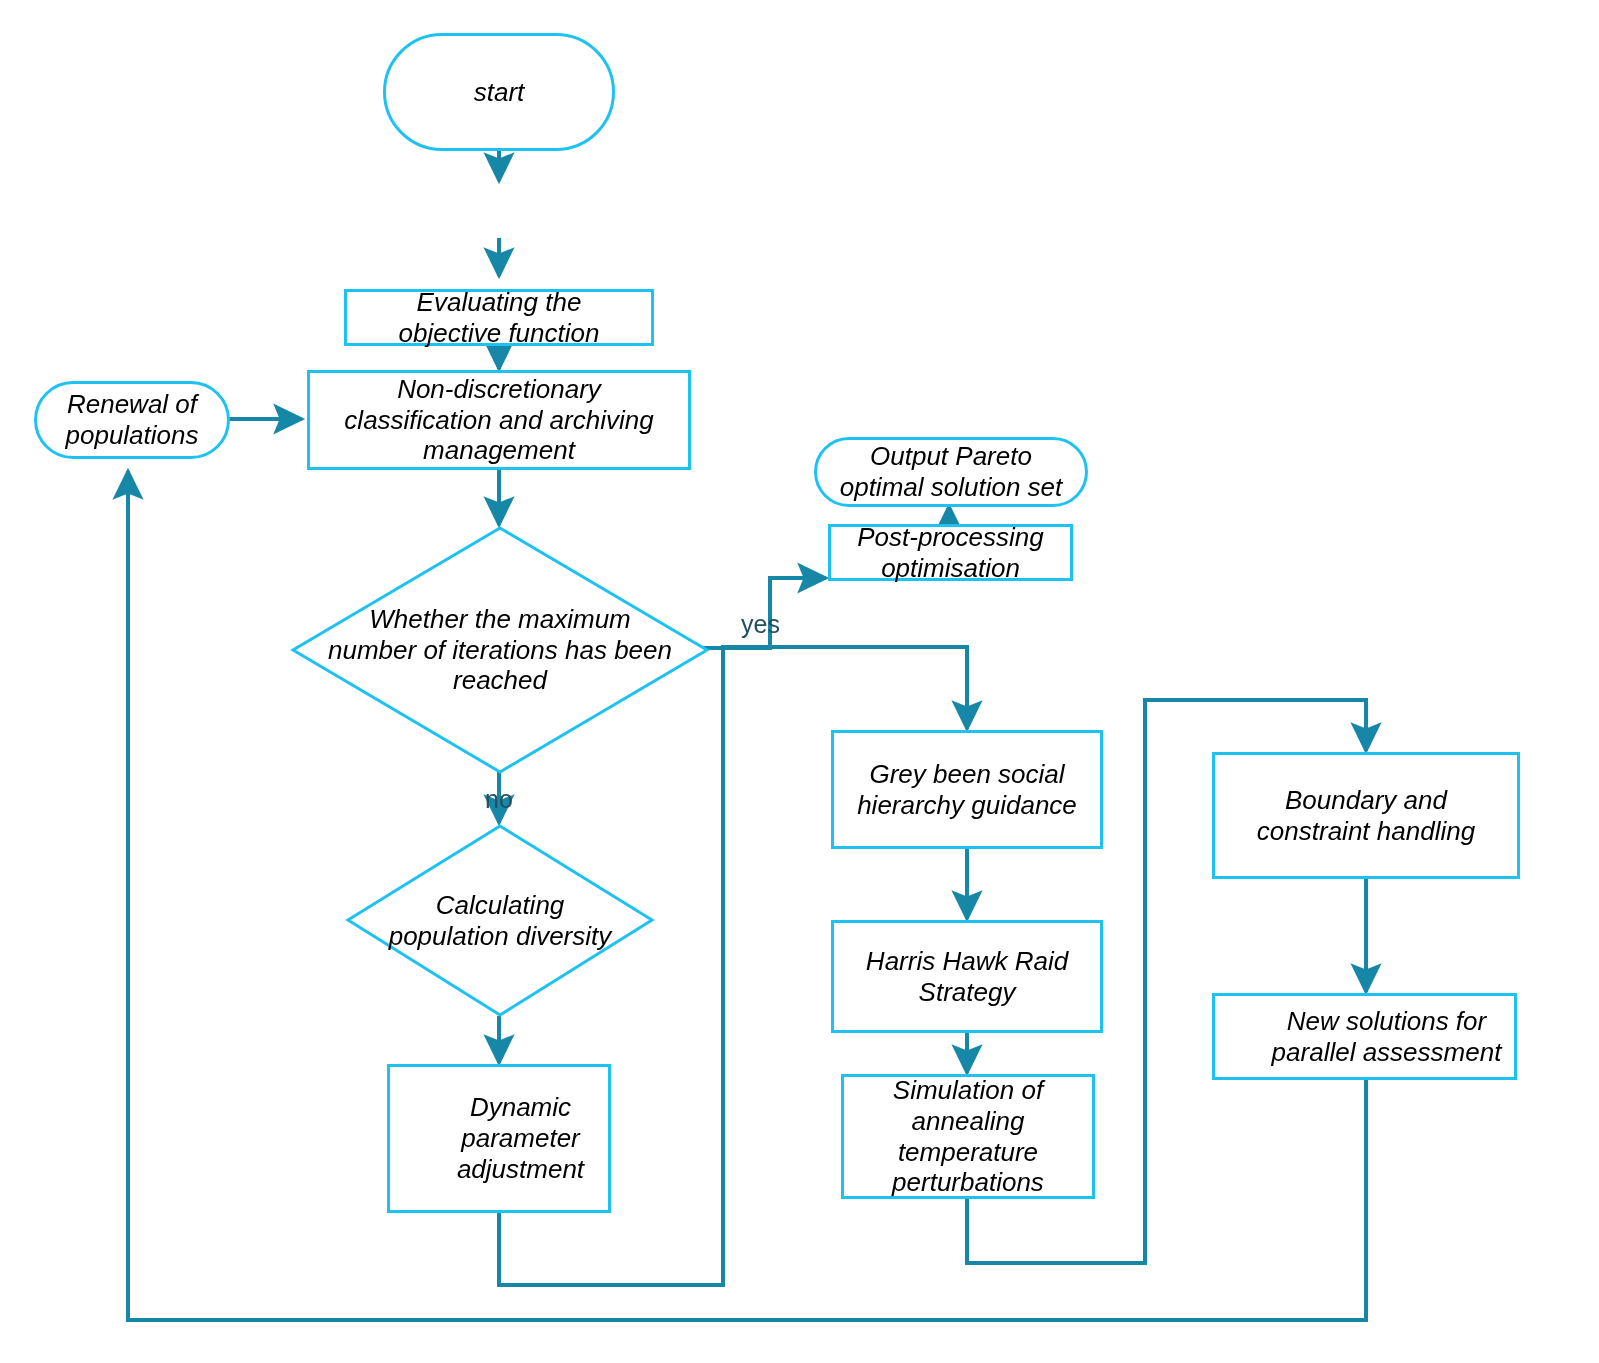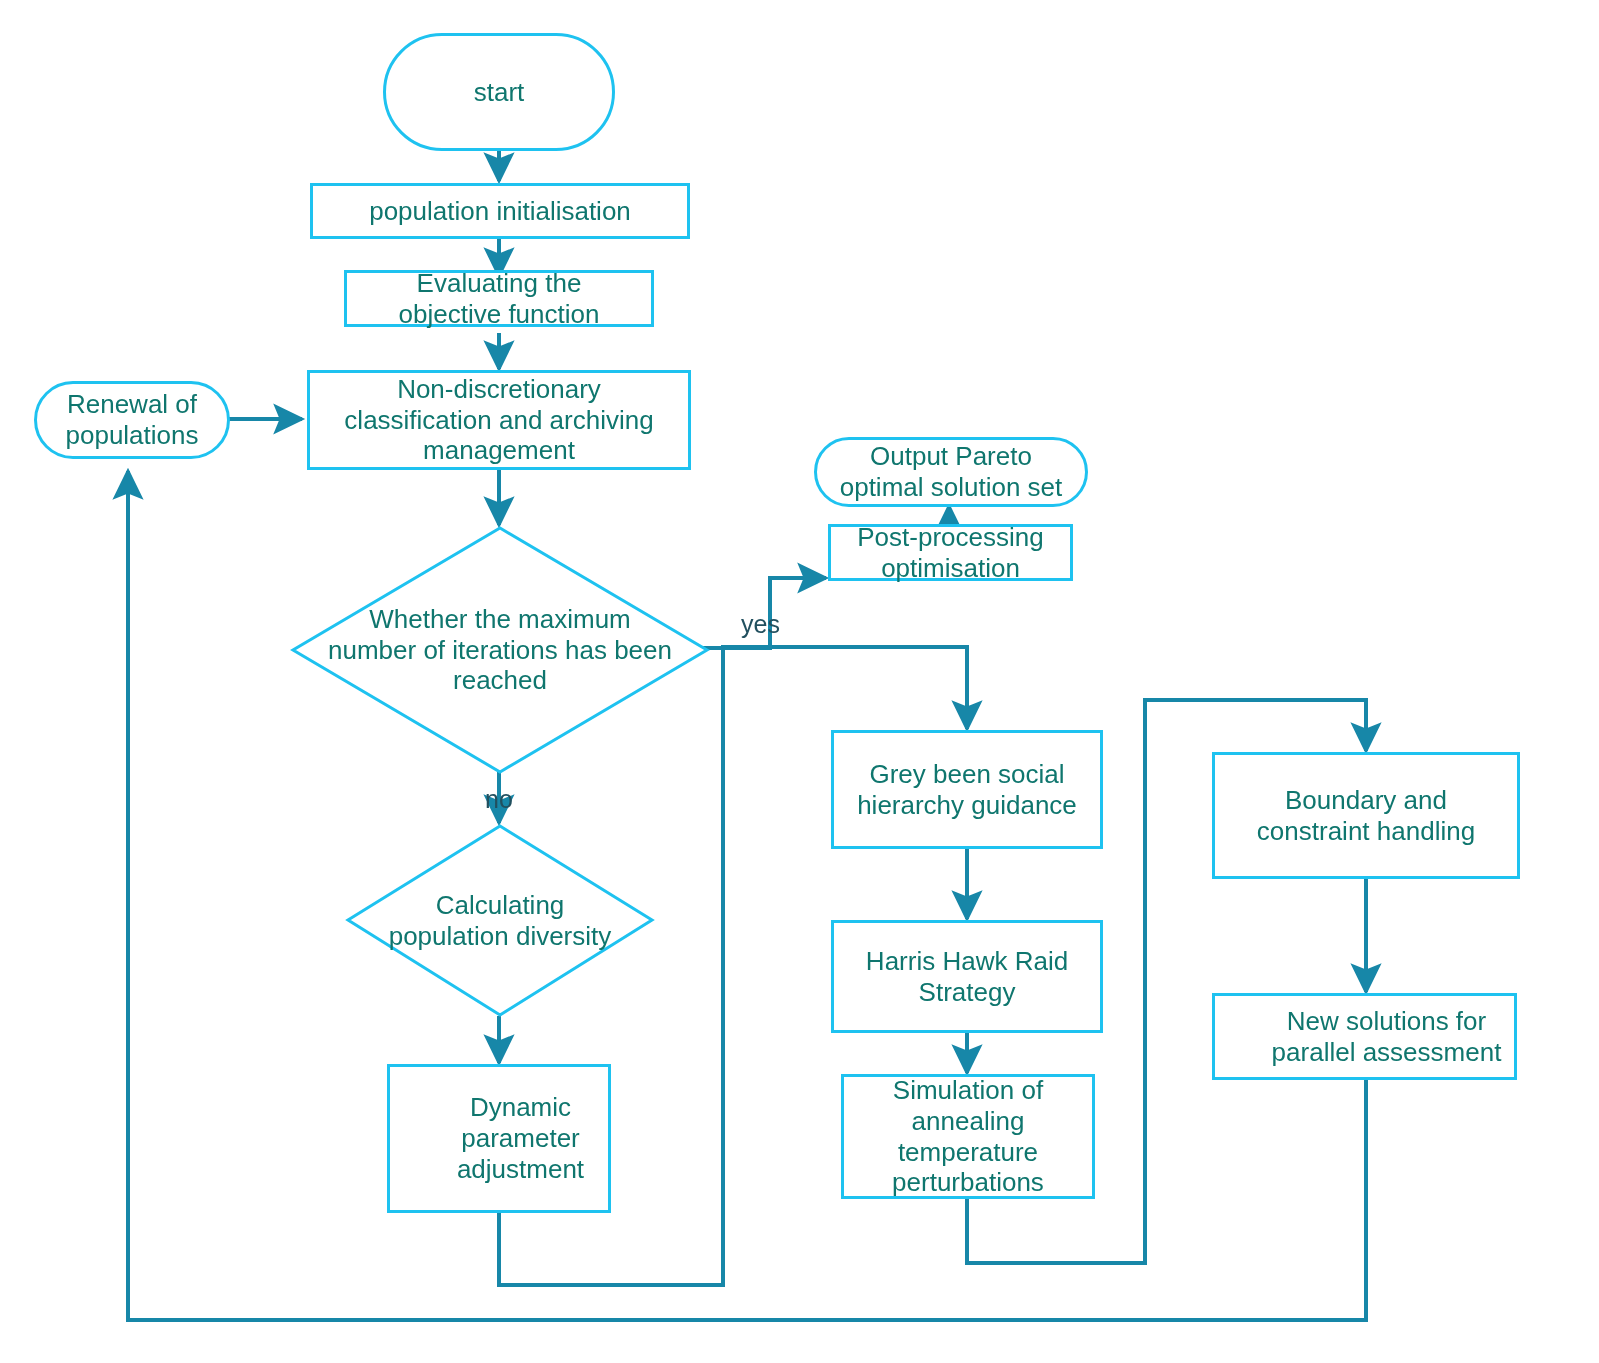--- a/index.html
+++ b/index.html
@@ -26,25 +26,26 @@
     width: 1599px;
     height: 1363px;
   }
   .node {
     position: absolute;
     box-sizing: border-box;
     display: flex;
     align-items: center;
     justify-content: center;
     text-align: center;
-    color: #0f766e;
+    color: #000000;
     background: #ffffff;
     line-height: 1.18;
     white-space: pre-line;
     z-index: 3;
+    font-style: italic;
   }
   .node.process {
     border: 3px solid #1ec2f0;
     font-size: 26px;
   }
   .node.terminal {
     border: 3px solid #1ec2f0;
     border-radius: 60px;
     font-size: 26px;
   }
@@ -104,25 +105,22 @@
       <path d="M1366,878 L1366,992"></path>
 
       <path d="M1366,1079 L1366,1320 L128,1320 L128,471"></path>
     </g>
   </svg>
 
   <div class="node terminal" style="left:383px; top:33px; width:232px; height:118px;">
     <span>start</span>
   </div>
 
-  <div class="node process" style="left:310px; top:183px; width:380px; height:56px;">
-    <span>population initialisation</span>
-  </div>
-
-  <div class="node process" style="left:344px; top:270px; width:310px; height:57px;">
+
+  <div class="node process" style="left:344px; top:289px; width:310px; height:57px;">
     <span>Evaluating the
 objective function</span>
   </div>
 
   <div class="node process" style="left:307px; top:370px; width:384px; height:100px;">
     <span>Non-discretionary
 classification and archiving
 management</span>
   </div>
 

